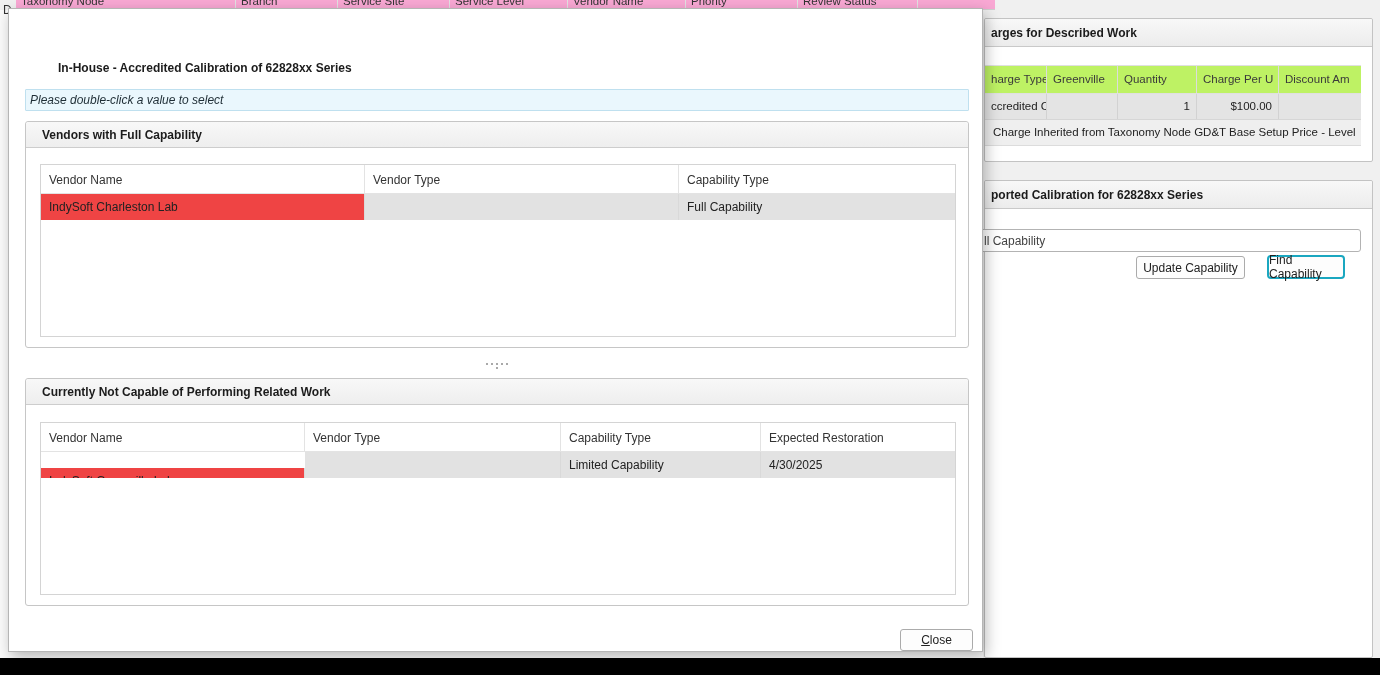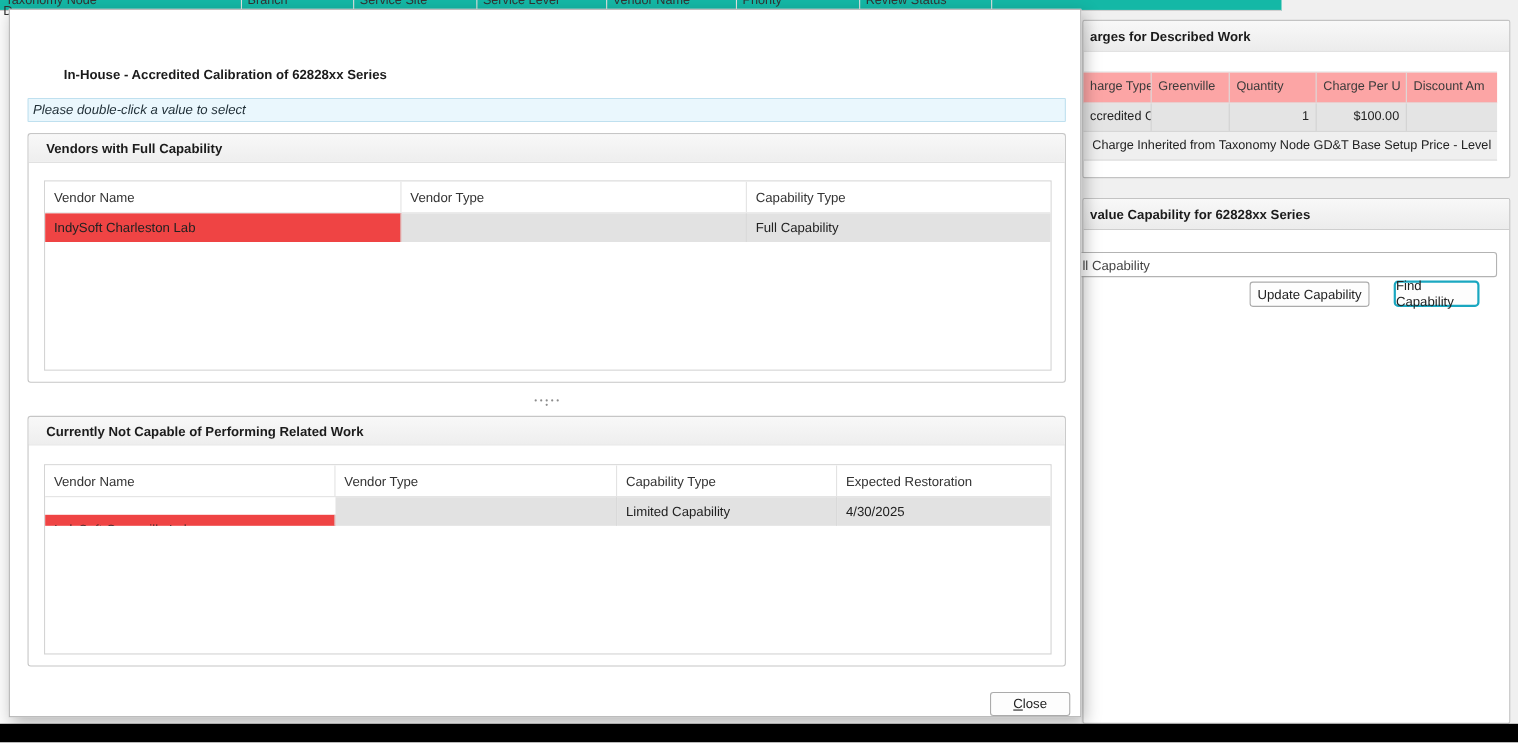--- a/index.html
+++ b/index.html
@@ -9,41 +9,41 @@
     background:#f0f0f0;
     font-family:"Liberation Sans", sans-serif;
     font-size:12px;
     color:#1b1b1b;
   }
   .abs { position:absolute; }
 
   
   .bg-grid-area { left:0; top:10px; width:983px; height:648px; background:#fbfbfb; }
   .bg-grid-header {
-    left:0; top:0; width:1165px; height:10px; background:#14b8a6;
+    left:16px; top:0; width:979px; height:10px; background:#f9a8d4;
     border-bottom:1px solid #cfcfcf; overflow:hidden; display:flex; z-index:1;
   }
   .bg-col {
     border-right:1px solid #e2e2e2; padding-left:5px; white-space:nowrap;
     color:#333; font-size:11.5px; line-height:15px; margin-top:-6px; overflow:hidden; flex:0 0 auto;
   }
   .bg-fragment { left:3px; top:3px; color:#333; z-index:1; }
 
   
   .panel { position:absolute; left:984px; width:389px; background:#ffffff;
            border:1px solid #c3c3c3; border-radius:2px; z-index:2; }
   .panel-header {
     height:28px; background:linear-gradient(#f8f8f8,#ececec);
     border-bottom:1px solid #c9c9c9; border-radius:2px 2px 0 0;
     display:flex; align-items:center; font-weight:bold; padding-left:6px;
     white-space:nowrap; overflow:hidden;
   }
   .charges-panel { top:18px; height:144px; }
   .mini-grid { position:absolute; left:0; top:46px; width:376px; border-top:1px solid #e0e0e0; }
-  .mini-grid-head { display:flex; height:28px; background:#fca5a5; border-bottom:1px solid #e0e0e0; }
+  .mini-grid-head { display:flex; height:28px; background:#bef264; border-bottom:1px solid #e0e0e0; }
   .mg-th {
     flex:0 0 auto; border-right:1px solid #dcdcdc; padding:7px 4px 0 6px;
     color:#3a3a3a; white-space:nowrap; overflow:hidden; font-size:11.5px;
   }
   .mini-grid-row { display:flex; height:26px; background:#e4e4e4; border-bottom:1px solid #d6d6d6; }
   .mg-td {
     flex:0 0 auto; border-right:1px solid #d2d2d2; padding:6px 6px 0 6px;
     white-space:nowrap; overflow:hidden; font-size:11.5px; color:#222;
   }
   .mg-right { text-align:right; }
@@ -148,21 +148,21 @@
       <div class="mg-td" style="width:71px;"></div>
       <div class="mg-td mg-right" style="width:79px;">1</div>
       <div class="mg-td mg-right" style="width:82px;">$100.00</div>
       <div class="mg-td" style="width:82px; border-right:none;"></div>
     </div>
     <div class="mini-grid-note">Charge Inherited from Taxonomy Node GD&amp;T Base Setup Price - Level</div>
   </div>
 </div>
 
 <div class="panel capability-panel">
-  <div class="panel-header">value Capability for 62828xx Series</div>
+  <div class="panel-header">ported Calibration for 62828xx Series</div>
   <input class="capability-input" value="ll Capability" style="">
   <div class="btn btn-update">Update Capability</div>
   <div class="btn btn-find">Find Capability</div>
 </div>
 
 <div class="abs taskbar"></div>
 
 <div class="abs dialog">
 
 

